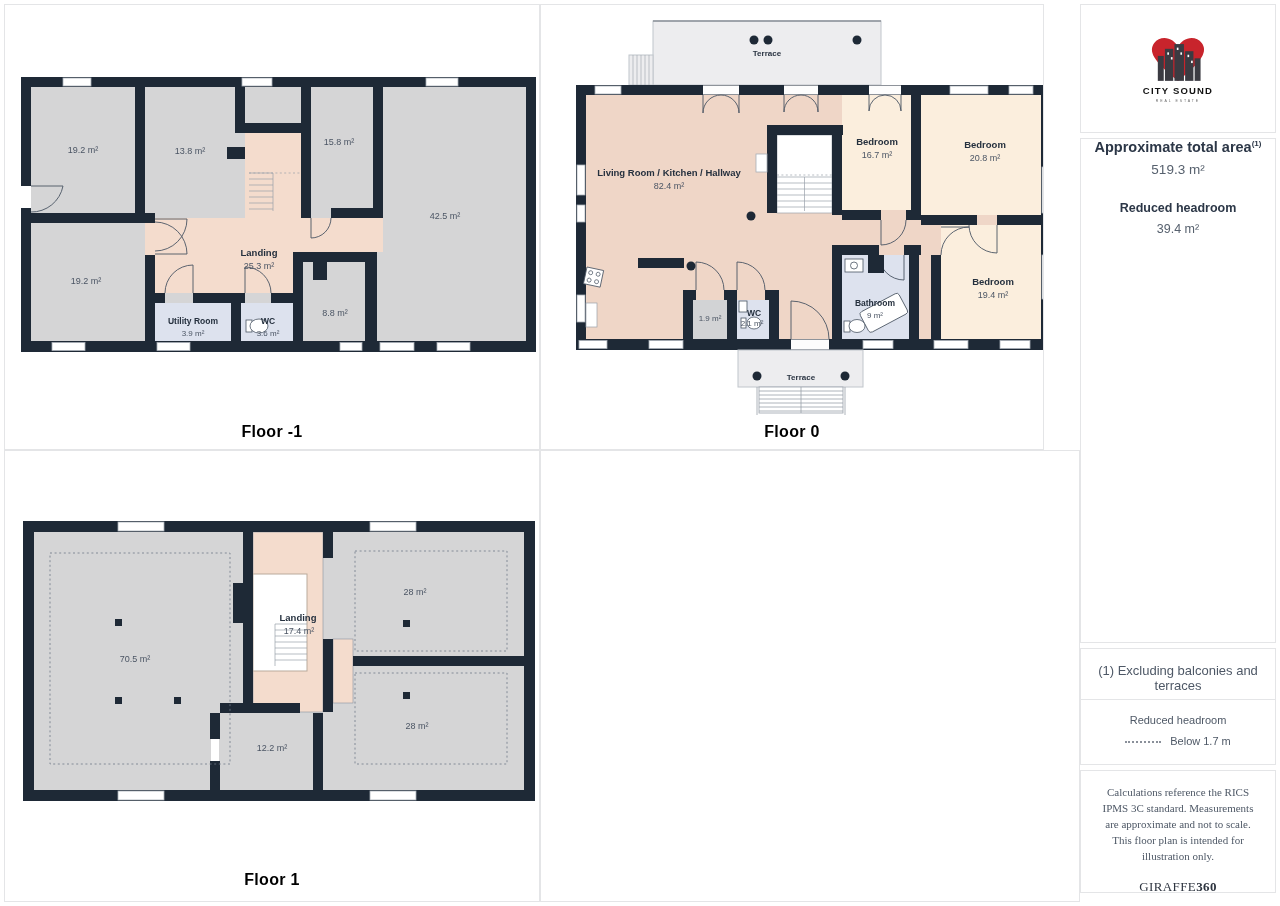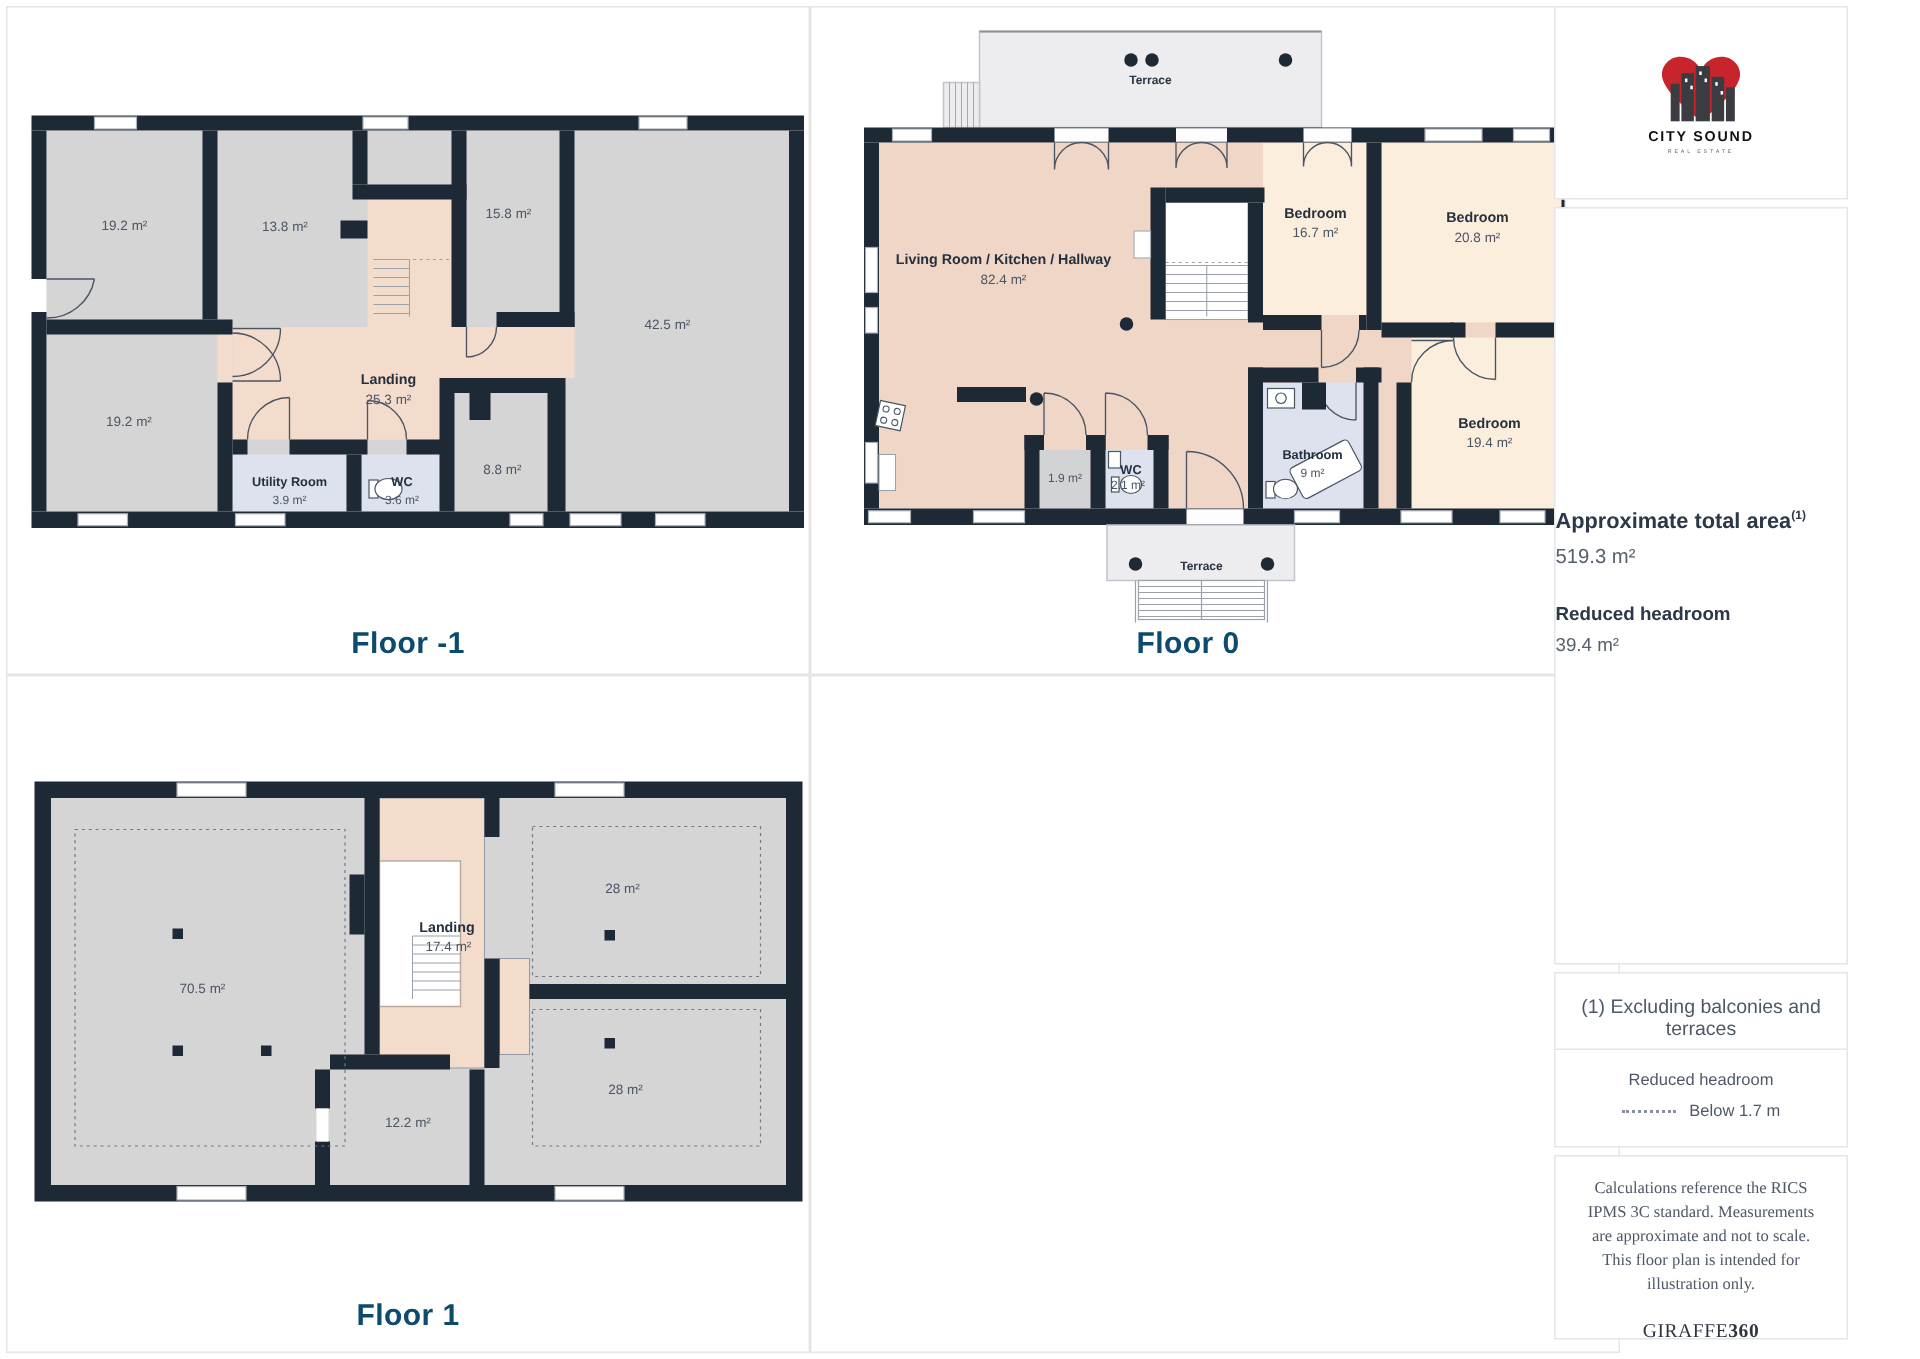--- a/index.html
+++ b/index.html
@@ -5,30 +5,30 @@
   * { margin:0; padding:0; box-sizing:border-box; }
   html,body { background:#fff; }
   body { font-family:"Liberation Sans", sans-serif; width:1280px; height:906px; position:relative; }
   .page { position:absolute; left:0; top:0; width:1280px; height:906px; background:#fff; }
   .panel { position:absolute; background:#fff; border:1px solid #e4e5e7; overflow:hidden; }
   .panel-fm1 { left:4px;  top:4px;   width:536px; height:446px; }
   .panel-f0  { left:540px; top:4px;  width:504px; height:446px; }
   .panel-f1  { left:4px;  top:450px; width:536px; height:452px; }
   .panel-empty { left:540px; top:450px; width:540px; height:452px; }
   .floor-label { position:absolute; left:0; width:100%; text-align:center;
-                 font-weight:bold; font-size:20px; color:#0c4a6e; letter-spacing:.3px; }
+                 font-weight:bold; font-size:16px; color:#000000; letter-spacing:.3px; }
   .panel-fm1 .floor-label { bottom:8px; }
   .panel-f0  .floor-label { bottom:8px; }
   .panel-f1  .floor-label { bottom:12px; }
   .plan-svg { position:absolute; left:0; top:0; display:block; }
 
   
-  .card { position:absolute; background:#fff; border:1px solid #e4e5e7; left:1036px; width:196px; }
+  .card { position:absolute; background:#fff; border:1px solid #e4e5e7; left:1080px; width:196px; }
   .card-logo { top:4px; height:129px; display:flex; align-items:center; justify-content:center; }
-  .card-summary { top:138px; height:505px; padding-top:200px; }
+  .card-summary { top:138px; height:505px; text-align:center; }
   .card-footnote { top:648px; height:60px; display:flex; align-items:center; justify-content:flex-end;
                    font-size:13px; color:#4e5866; text-align:center; }
   .card-legend { top:699px; height:66px; text-align:center; padding-top:14px;
                  font-size:11px; color:#4e5866; }
   .card-disclaimer { top:770px; height:123px; text-align:center; padding:14px 14px 0 14px;
                      font-size:11px; color:#4e5866; line-height:1.45;font-family:Liberation Serif, serif; }
   .ta-title { font-size:14.5px; font-weight:bold; color:#2c3747; }
   .ta-title sup { font-size:8px; }
   .ta-value { font-size:13.5px; color:#57616e; margin-top:7px; }
   .rh-title { font-size:12.5px; font-weight:bold; color:#2c3747; margin-top:24px; }

